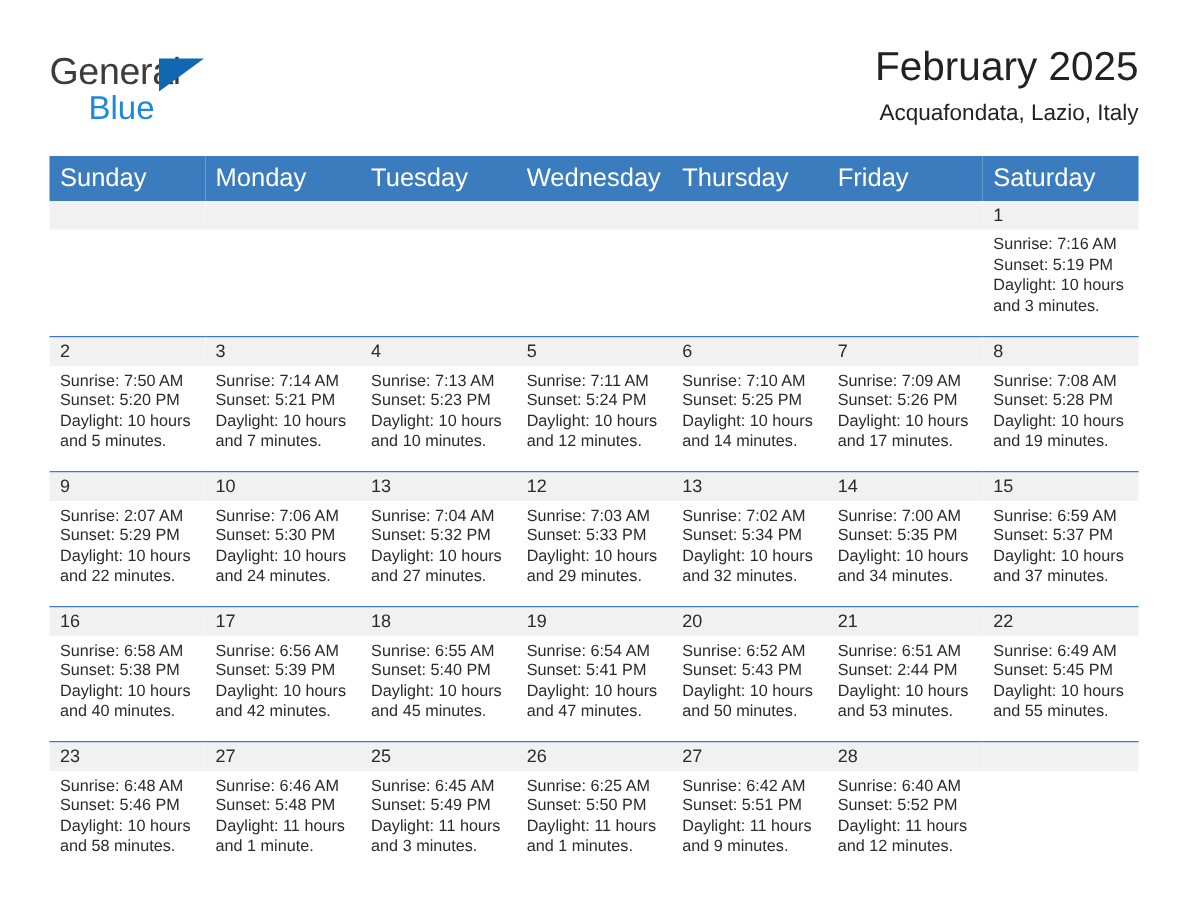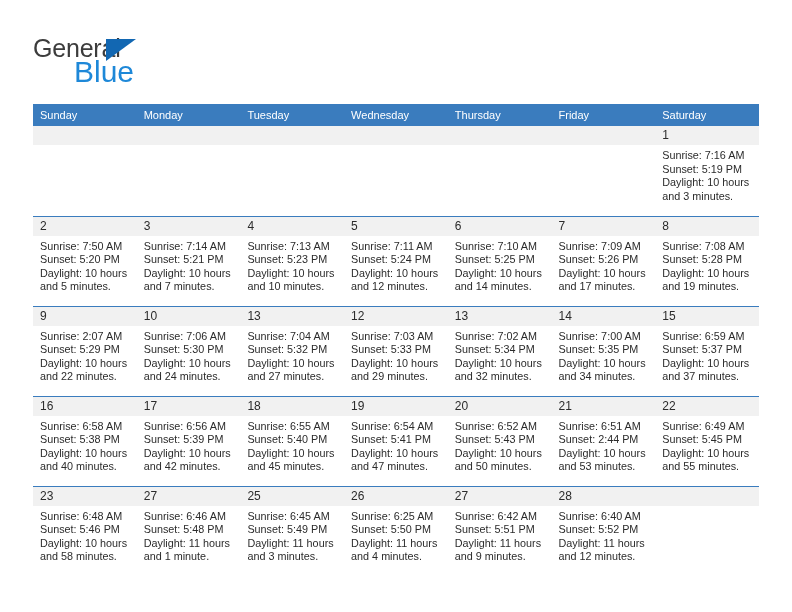--- a/index.html
+++ b/index.html
@@ -50,25 +50,25 @@
     position: absolute;
     left: 73px;
     top: 5px;
     width: 0;
     height: 0;
     border-left: 30px solid #1267b2;
     border-bottom: 22px solid transparent;
   }
   .brand-line2 {
     position: relative;
-    font-size: 30px;
+    font-size: 22px;
     line-height: 26px;
     color: #1e88d8;
     margin-top: -3px;
-    margin-left: 41px;
+    margin-left: 26px;
     height: 26px;
     white-space: nowrap;
   }
 
   .title-block {
     position: absolute;
     right: 0;
     top: 0;
     text-align: right;
   }
@@ -91,21 +91,21 @@
     position: absolute;
     left: 33px;
     top: 104px;
     width: 726px;
     border-collapse: collapse;
     table-layout: fixed;
   }
   .calendar th {
     background: #3a7cbe;
     color: #ffffff;
-    font-size: 11px;
+    font-size: 17px;
     font-weight: normal;
     text-align: left;
     padding: 5px 0 5px 7px;
     height: 18px;
     box-sizing: border-box;
   }
   .week-row > td {
     vertical-align: top;
     padding: 0;
     border-top: 1.5px solid #3a7cbe;
@@ -152,20 +152,24 @@
   <div class="top-bar">
 
     <div class="brand">
       <div class="brand-line1">
         <span>General</span>
         <span class="brand-triangle"></span>
       </div>
       <div class="brand-line2">Blue</div>
     </div>
 
+    <div class="title-block">
+      <div class="cal-title">February 2025</div>
+      <div class="cal-subtitle">Acquafondata, Lazio, Italy</div>
+    </div>
 
   </div>
 
   <table class="calendar">
     <thead>
       <tr>
         <th>Sunday</th>
         <th>Monday</th>
         <th>Tuesday</th>
         <th>Wednesday</th>
@@ -489,21 +493,21 @@
               </div>
             </div>
           </td>
           <td>
             <div class="cell">
               <div class="daynum-band">26</div>
               <div class="info">
                 <div>Sunrise: 6:25 AM</div>
                 <div>Sunset: 5:50 PM</div>
                 <div class="daylight-line">Daylight: 11 hours</div>
-                <div class="daylight-line">and 4 minutes.</div>
+                <div class="daylight-line">and 1 minutes.</div>
               </div>
             </div>
           </td>
           <td>
             <div class="cell">
               <div class="daynum-band">27</div>
               <div class="info">
                 <div>Sunrise: 6:42 AM</div>
                 <div>Sunset: 5:51 PM</div>
                 <div class="daylight-line">Daylight: 11 hours</div>

